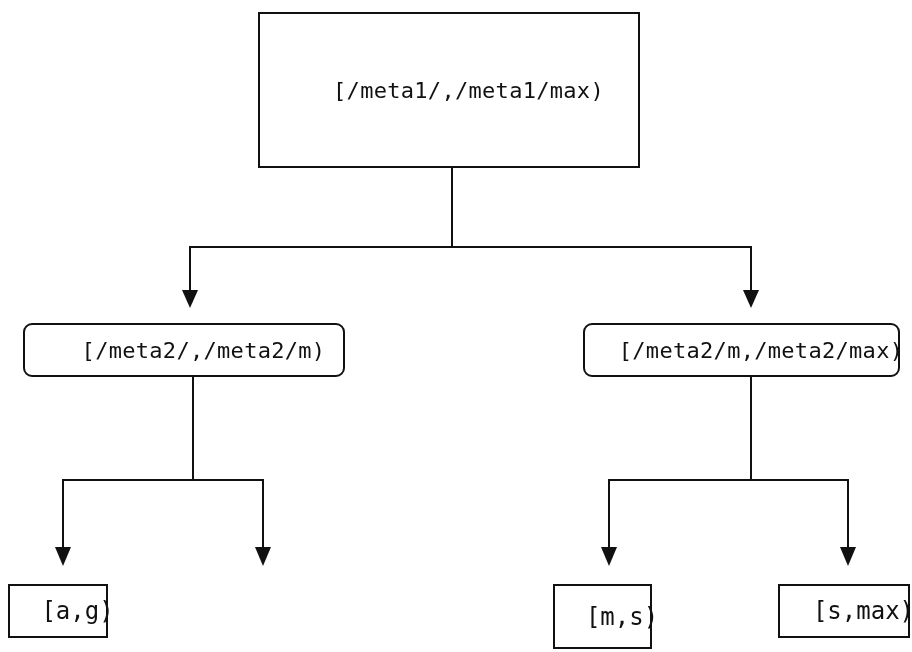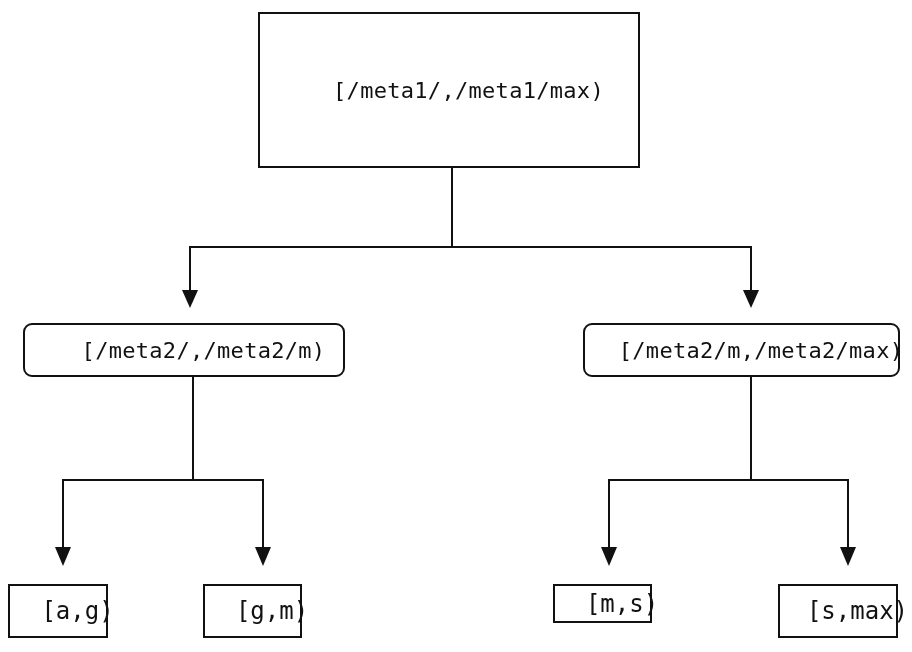--- a/index.html
+++ b/index.html
@@ -30,22 +30,22 @@
     white-space: nowrap;
     padding-left: 39px;
   }
   .node.leaf { font-size: 24px; letter-spacing: 0; }
 
   .node-root      { left: 258px; top: 12px;  width: 382px; height: 156px; }
   .node-meta2-left  { left: 23px;  top: 323px; width: 322px; height: 54px; border-radius: 9px; }
   .node-meta2-right { left: 583px; top: 323px; width: 317px; height: 54px; border-radius: 9px; }
   .leaf-a-g   { left: 8px;   top: 584px; width: 100px; height: 54px; }
   .leaf-g-m   { left: 203px; top: 584px; width: 99px;  height: 54px; }
-  .leaf-m-s   { left: 553px; top: 584px; width: 99px;  height: 39px; }
-  .leaf-s-max { left: 778px; top: 584px; width: 120px; height: 54px; }
+  .leaf-m-s   { left: 553px; top: 584px; width: 99px;  height: 65px; }
+  .leaf-s-max { left: 778px; top: 584px; width: 132px; height: 54px; }
 
   svg line, svg path { stroke: var(--line-color, #111111); stroke-width: 2; fill: none; }
   svg polygon { fill: var(--line-color, #111111); stroke: none; }
 </style>
 </head>
 <body>
 
 <div class="canvas" style="--line-color: #111111; --text-color: #111111; --bg-color: #ffffff;">
 
   <svg class="edges" viewBox="0 0 912 652" xmlns="http://www.w3.org/2000/svg">
@@ -87,23 +87,20 @@
   </div>
 
   <div class="node node-meta2-right">
     <span>[/meta2/m,/meta2/max)</span>
   </div>
 
   <div class="node leaf leaf-a-g">
     <span>[a,g)</span>
   </div>
 
-  <div class="node leaf leaf-g-m">
-    <span>[g,m)</span>
-  </div>
 
   <div class="node leaf leaf-m-s">
     <span>[m,s)</span>
   </div>
 
   <div class="node leaf leaf-s-max">
     <span>[s,max)</span>
   </div>
 
 </div>

